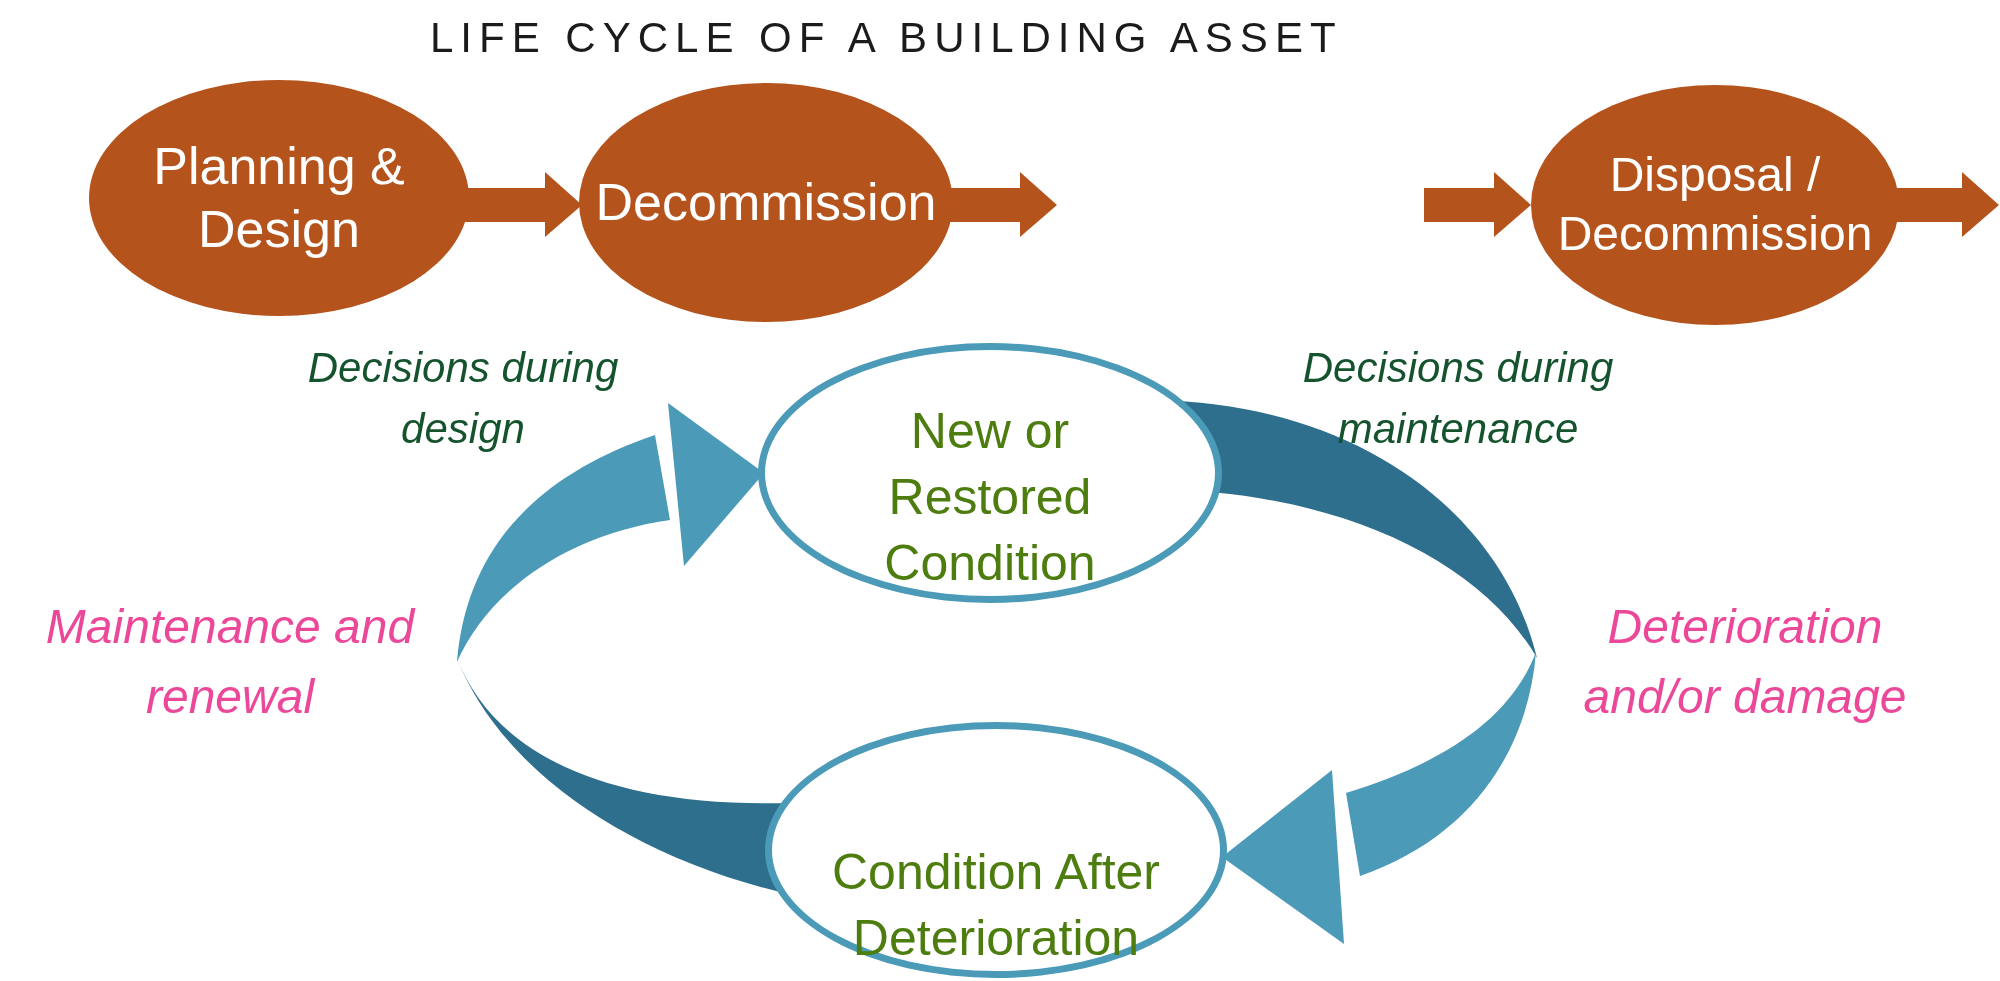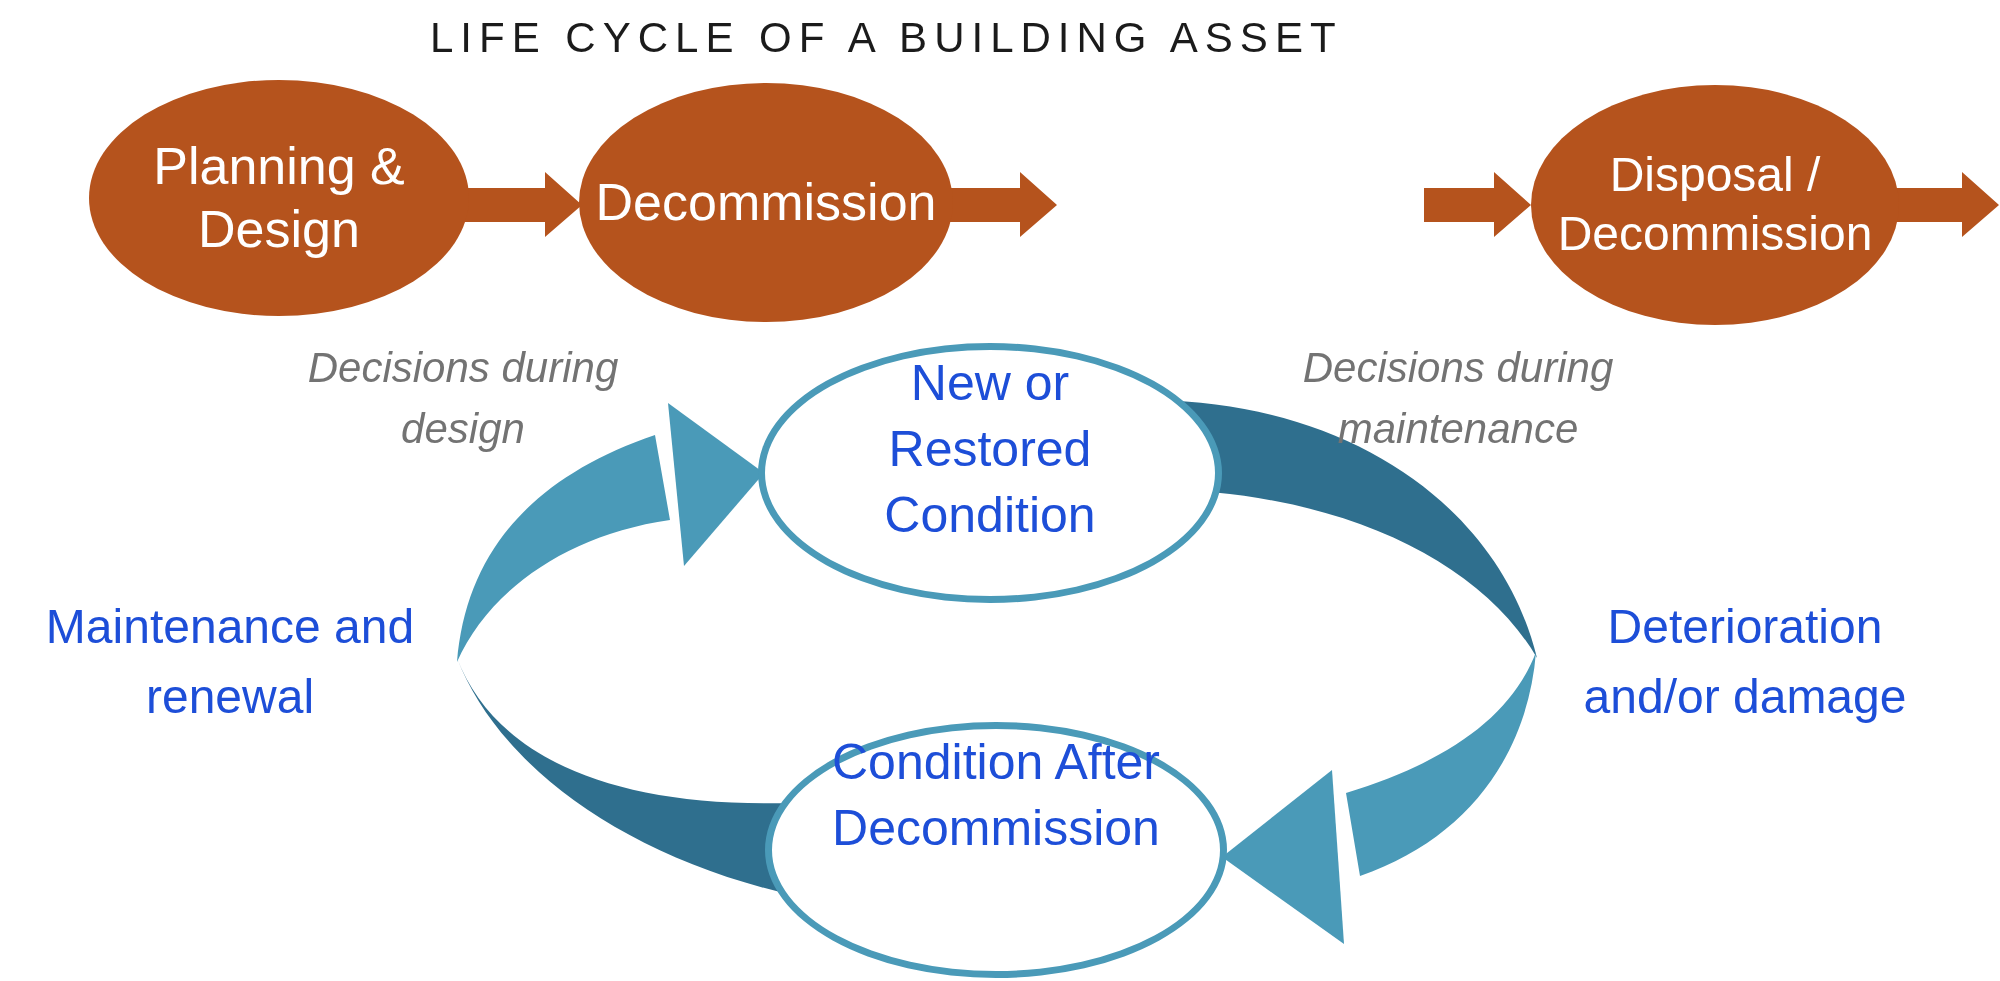--- a/index.html
+++ b/index.html
@@ -47,43 +47,44 @@
   .stage-1 { left:  89px; top: 80px; width: 380px; height: 236px; }
   .stage-2 { left: 579px; top: 83px; width: 374px; height: 239px; }
   .stage-3 { left: 1054px; top: 84px; width: 373px; height: 239px; }
   .stage-4 { left: 1531px; top: 85px; width: 368px; height: 240px; font-size: 48px; }
 
   .note {
     text-align: center;
     font-style: italic;
     font-size: 42px;
     line-height: 1.45;
-    color: #737373;
+    color: #14532d;
     z-index: 3;
   }
   .note-design      { left: 263px;  top: 338px; width: 400px; }
   .note-maintenance { left: 1253px; top: 338px; width: 410px; }
 
   .side-label {
     text-align: center;
+    font-style: italic;
     font-size: 48px;
     line-height: 1.45;
-    color: #1d4ed8;
+    color: #ec4899;
     z-index: 3;
   }
   .label-left  { left: 15px;   top: 592px; width: 430px; }
   .label-right { left: 1530px; top: 592px; width: 430px; }
 
   .cycle-node {
     border-radius: 50%;
     background: #ffffff;
     border: 7px solid var(--teal-light);
-    display: flex; align-items: flex-start; justify-content: center;
+    display: flex; align-items: flex-end; justify-content: center;
     text-align: center;
-    color: #1d4ed8;
+    color: #4d7c0f;
     font-size: 50px;
     line-height: 1.32;
     z-index: 2;
     box-sizing: border-box;
   }
   .cycle-top    { left: 758px; top: 343px; width: 464px; height: 260px; }
   .cycle-bottom { left: 765px; top: 722px; width: 462px; height: 256px; }
 </style>
 </head>
 <body>
@@ -130,16 +131,16 @@
   <div class="abs side-label label-right pre">Deterioration
 and/or damage</div>
 
   <div class="abs cycle-node cycle-top">
     <span class="pre">New or
 Restored
 Condition</span>
   </div>
   <div class="abs cycle-node cycle-bottom">
     <span class="pre">Condition After
-Decommission</span>
+Deterioration</span>
   </div>
 
 </div>
 
 </body></html>

